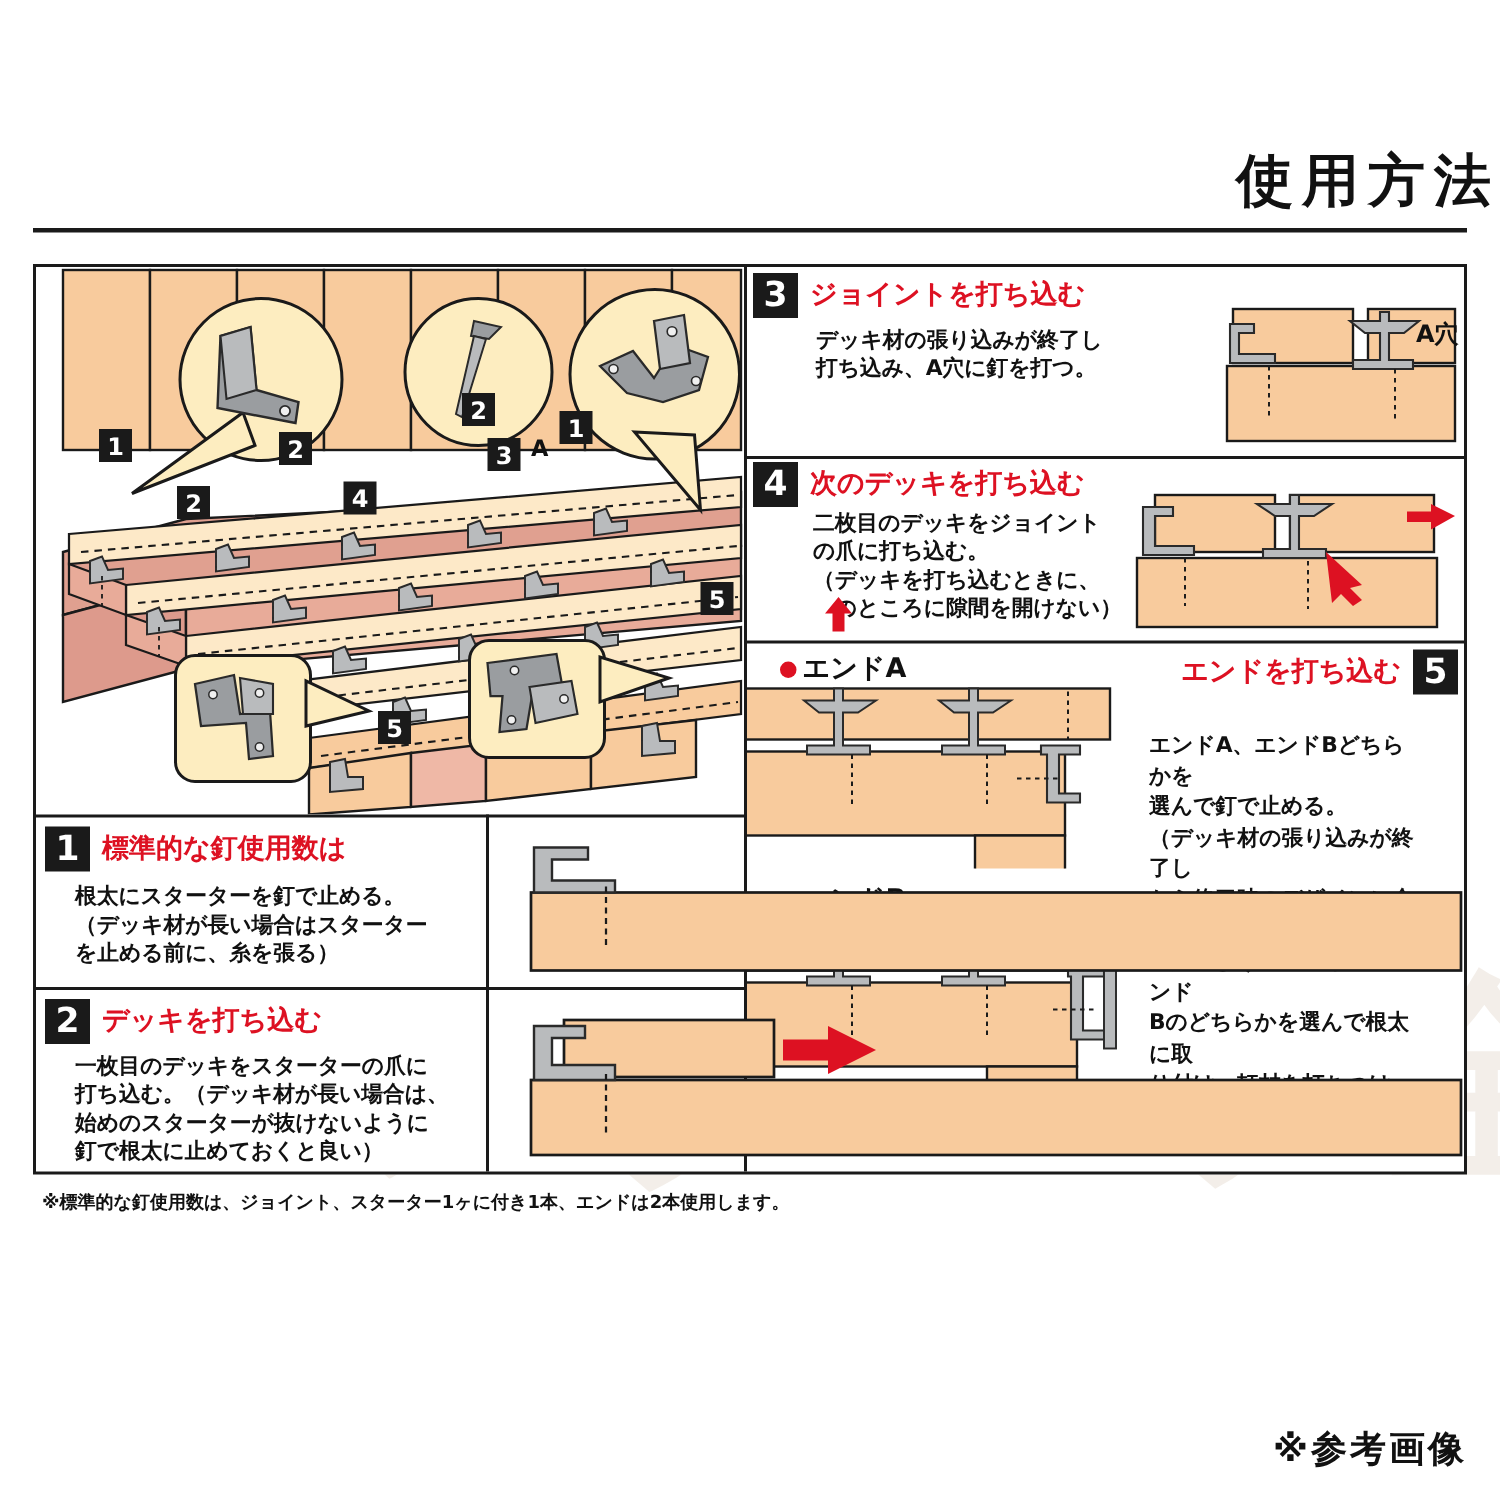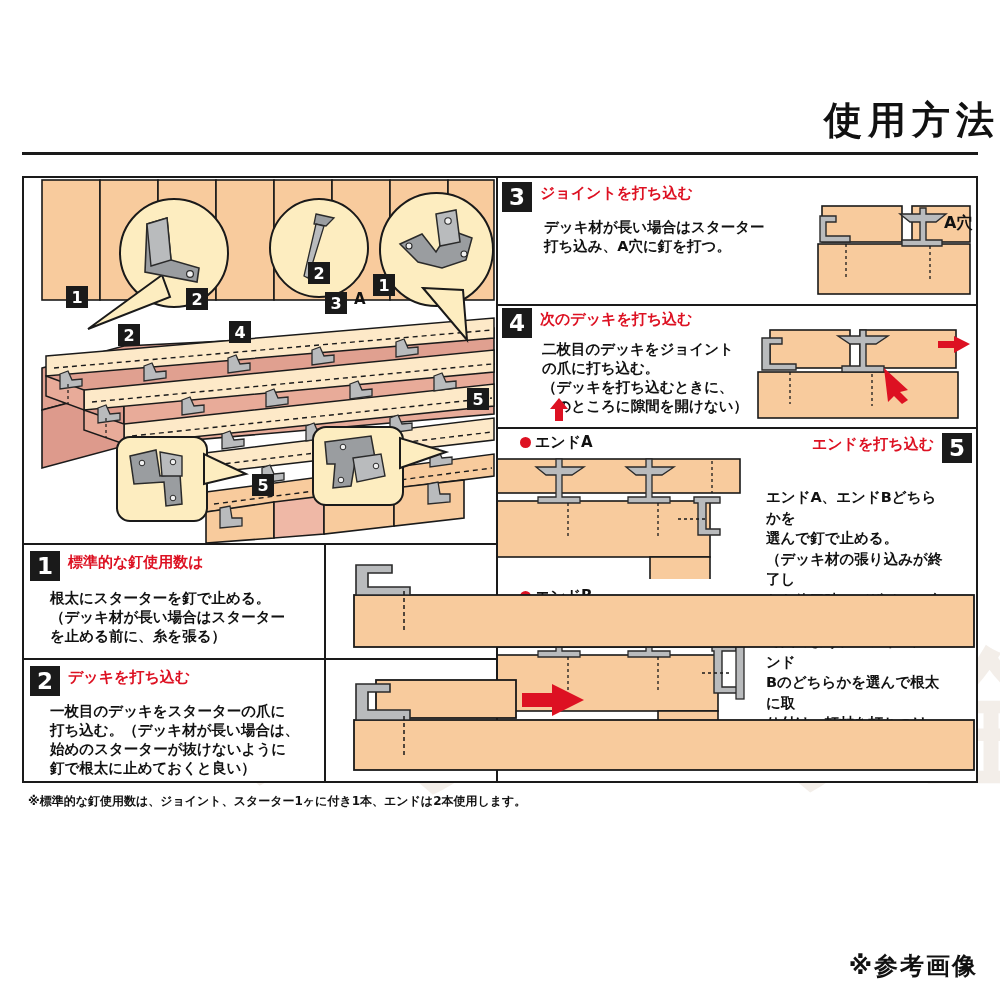--- a/index.html
+++ b/index.html
@@ -29,28 +29,28 @@
   .hline{position:absolute;background:#1a1a1a;height:2px;}
 
   .badge{
     position:absolute;background:#1a1a1a;color:#fff;
     font-weight:bold;text-align:center;
     font-family:"DejaVu Sans","Liberation Sans",sans-serif;
     display:flex;align-items:center;justify-content:center;
   }
   .step-badge{width:30px;height:30px;font-size:23px;}
   .head-red{
-    position:absolute;color:#dd1122;font-weight:bold;font-size:15px;
+    position:absolute;color:#dd1122;font-weight:bold;font-size:18px;
     letter-spacing:0px;white-space:nowrap;
   }
   .body-txt{
     position:absolute;color:#111;font-size:14.5px;line-height:1.32;
     font-weight:bold;white-space:pre-line;
   }
-  .small-lab{position:absolute;color:#111;font-size:15px;font-weight:bold;white-space:nowrap;}
+  .small-lab{position:absolute;color:#111;font-size:18px;font-weight:bold;white-space:nowrap;}
 
   
   #footnote{position:absolute;left:28px;top:793px;font-size:12px;font-weight:bold;color:#111;white-space:nowrap;}
 
   
   #ref-note{position:absolute;right:22px;bottom:18px;font-size:24px;font-weight:bold;color:#111;letter-spacing:2px;}
 
   
   #watermark{
     position:absolute;left:60px;top:620px;width:880px;height:230px;
@@ -233,21 +233,21 @@
       <div class="badge" style="left:284px;top:84px;width:22px;height:22px;font-size:16px;">2</div>
       <div class="badge" style="left:205px;top:143px;width:22px;height:22px;font-size:16px;">4</div>
       <div class="badge" style="left:443px;top:210px;width:22px;height:22px;font-size:16px;">5</div>
       <div class="badge" style="left:228px;top:296px;width:22px;height:22px;font-size:16px;">5</div>
       <div class="small-lab" style="left:330px;top:112px;font-size:15px;">A</div>
     </div>
 
     <div class="cell" style="left:474px;top:0;width:478px;height:126px;">
       <div class="badge step-badge" style="left:4px;top:4px;">3</div>
       <div class="head-red" style="left:42px;top:6px;">ジョイントを打ち込む</div>
-      <div class="body-txt" style="left:46px;top:40px;width:260px;">デッキ材が長い場合はスターター
+      <div class="body-txt" style="left:46px;top:40px;width:260px;">デッキ材の張り込みが終了し
 打ち込み、A穴に釘を打つ。</div>
 
       <svg style="position:absolute;left:318px;top:14px;" width="158" height="104">
 
         <rect x="2" y="52" width="152" height="50" fill="#f8cb9d" stroke="#1a1a1a" stroke-width="1.6"></rect>
 
         <rect x="6" y="14" width="80" height="36" fill="#f8cb9d" stroke="#1a1a1a" stroke-width="1.6"></rect>
         <rect x="96" y="14" width="58" height="36" fill="#f8cb9d" stroke="#1a1a1a" stroke-width="1.6"></rect>
 
         <path d="M4,24 L20,24 L20,30 L10,30 L10,44 L34,44 L34,50 L4,50 Z" fill="#b9bbbd" stroke="#2a2a2a" stroke-width="1.4"></path>

